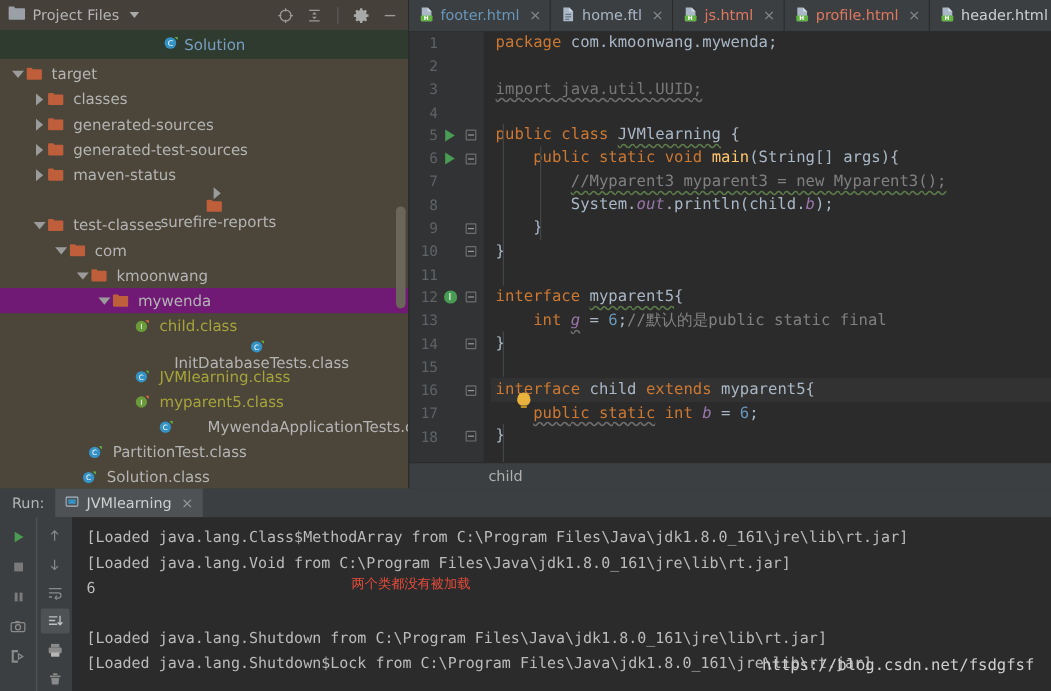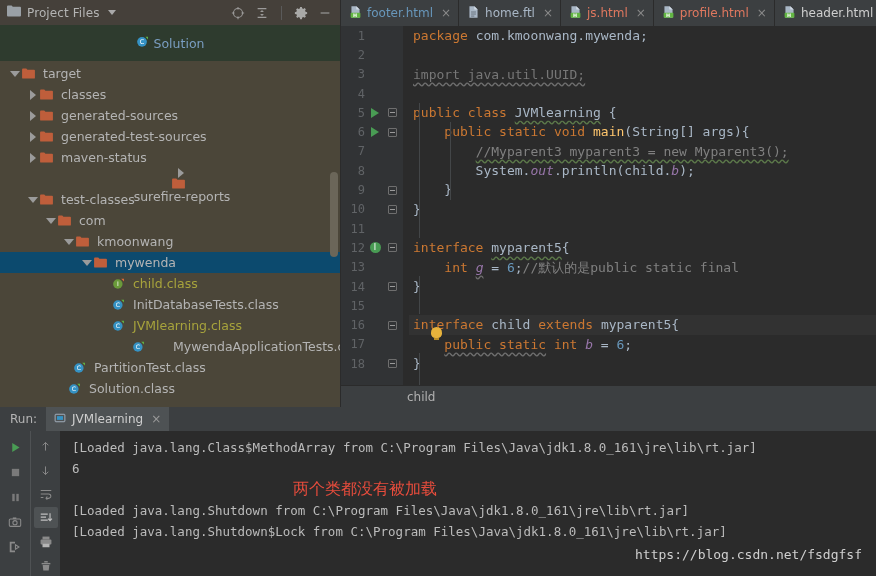--- a/index.html
+++ b/index.html
@@ -25,31 +25,31 @@
     padding:0 6px 0 7px; gap:6px; flex-shrink:0;
   }
   .proj-header .folder-ic { display:block; }
   .proj-title { color:#b4b4b4; font-size:12px; letter-spacing:.1px; }
   .caret-dn { width:0;height:0;border-left:4px solid transparent;border-right:4px solid transparent;border-top:5px solid #a9a9a9; margin-left:2px;}
   .hdr-spacer { flex:1; }
   .hdr-ic { width:18px;height:18px;display:flex;align-items:center;justify-content:center;opacity:.82; }
   .hdr-sep { width:1px;height:14px;background:#5a5a5a;margin:0 4px; }
 
   .solution-bar {
-    height:36px; background:#2e3b2e; display:flex; align-items:center;
+    height:24px; background:#2e3b2e; display:flex; align-items:center;
     justify-content:center; gap:5px; flex-shrink:0;
   }
   .solution-bar .sol-label { color:#7a9ec2; font-size:12.5px; }
 
   .tree { flex:1; overflow:hidden; position:relative; padding-top:2px; }
   .trow {
     height:21px; display:flex; align-items:center; white-space:nowrap;
     font-size:12.5px; color:#b9b9b9; padding-right:4px;
   }
-  .trow.sel { background:#0c4a6e; }
+  .trow.sel { background:#701a75; }
   .tri { width:0;height:0;flex-shrink:0; }
   .tri.open { border-left:5px solid transparent;border-right:5px solid transparent;border-top:6px solid #9b9b9b; }
   .tri.closed { border-top:5px solid transparent;border-bottom:5px solid transparent;border-left:6px solid #9b9b9b; }
   .tri-slot { width:14px; display:flex; align-items:center; justify-content:center; flex-shrink:0;}
   .ic-slot { width:19px; display:flex; align-items:center; justify-content:flex-start; flex-shrink:0; }
   .tlabel { padding-left:2px; }
   .tlabel.olive { color:#a7a33c; }
   .tlabel.grayish { color:#b4b4b4; }
 
   .tree-scroll {
@@ -137,21 +137,21 @@
   .run-gutter { width:30px; background:#3c3f41; display:flex; flex-direction:column; align-items:center; padding-top:5px; gap:3px; flex-shrink:0;}
   .run-gutter2 { width:30px; background:#3c3f41; display:flex; flex-direction:column; align-items:center; padding-top:5px; gap:3px; flex-shrink:0; border-left:1px solid #4f5254;}
   .rbtn { width:24px;height:22px;display:flex;align-items:center;justify-content:center; }
   .rbtn.active { background:#4e5254; border-radius:2px; }
   .console {
     flex:1; background:#2b2b2b; position:relative; overflow:hidden;
     font-family:"DejaVu Sans Mono","Liberation Mono",monospace;
     font-size:12.5px; color:#bbbbbb; padding:6px 0 0 12px;
   }
   .conline { height:21px; line-height:21px; white-space:pre; }
-  .ann-red { color:#e74c3c; font-family:"DejaVu Sans",sans-serif; font-size:16px; }
+  .ann-red { color:#e74c3c; font-family:"DejaVu Sans",sans-serif; font-size:11px; }
   .watermark {
     position:absolute; right:14px; bottom:14px; color:#cfcfcf;
     font-size:13px; font-family:"DejaVu Sans Mono","Liberation Mono",monospace;
   }
 </style>
 </head>
 <body>
 
 <div class="app">
   <div class="top">
@@ -318,41 +318,52 @@
             <span class="tri-slot"></span>
             <span class="ic-slot">
               <svg width="13" height="13" viewBox="0 0 16 16">
                 <circle cx="7.2" cy="8.6" r="5.8" fill="#6a9a3a"></circle>
                 <text x="7.2" y="11.5" font-size="7.5" fill="#ffffff" text-anchor="middle" font-family="DejaVu Sans">I</text>
                 <path d="M11.4 2.3h3.3v3.3z" fill="#e06c3b"></path>
               </svg>
             </span>
             <span class="tlabel olive">child.class</span>
           </div>
-          <div class="trow" style="padding-left: 98px;">
+          <div class="trow" style="padding-left: 98px; flex-direction: column;">
             <span class="tri-slot"></span>
             <span class="ic-slot">
               <svg width="13" height="13" viewBox="0 0 16 16">
                 <circle cx="7.2" cy="8.6" r="5.8" fill="#3592c4"></circle>
                 <text x="7.2" y="11.5" font-size="7.5" fill="#ffffff" text-anchor="middle" font-family="DejaVu Sans">C</text>
                 <path d="M11.4 2.3h3.3v3.3z" fill="#62b543"></path>
               </svg>
             </span>
             <span class="tlabel grayish">InitDatabaseTests.class</span>
           </div>
           <div class="trow" style="padding-left: 98px;">
             <span class="tri-slot"></span>
             <span class="ic-slot">
               <svg width="13" height="13" viewBox="0 0 16 16">
                 <circle cx="7.2" cy="8.6" r="5.8" fill="#3592c4"></circle>
                 <text x="7.2" y="11.5" font-size="7.5" fill="#ffffff" text-anchor="middle" font-family="DejaVu Sans">C</text>
                 <path d="M11.4 2.3h3.3v3.3z" fill="#62b543"></path>
               </svg>
             </span>
             <span class="tlabel olive">JVMlearning.class</span>
+          </div>
+          <div class="trow" style="padding-left: 98px;">
+            <span class="tri-slot"></span>
+            <span class="ic-slot">
+              <svg width="13" height="13" viewBox="0 0 16 16">
+                <circle cx="7.2" cy="8.6" r="5.8" fill="#6a9a3a"></circle>
+                <text x="7.2" y="11.5" font-size="7.5" fill="#ffffff" text-anchor="middle" font-family="DejaVu Sans">I</text>
+                <path d="M11.4 2.3h3.3v3.3z" fill="#e06c3b"></path>
+              </svg>
+            </span>
+            <span class="tlabel olive">myparent5.class</span>
           </div>
           <div class="trow" style="padding-left: 98px; gap: 20px;">
             <span class="tri-slot"></span>
             <span class="ic-slot">
               <svg width="13" height="13" viewBox="0 0 16 16">
                 <circle cx="7.2" cy="8.6" r="5.8" fill="#3592c4"></circle>
                 <text x="7.2" y="11.5" font-size="7.5" fill="#ffffff" text-anchor="middle" font-family="DejaVu Sans">C</text>
                 <path d="M11.4 2.3h3.3v3.3z" fill="#62b543"></path>
               </svg>
             </span>
@@ -666,20 +677,21 @@
           <svg width="14" height="14" viewBox="0 0 16 16">
               <rect x="3" y="4.5" width="10" height="1.6" fill="#8a8a8a"></rect>
               <rect x="6" y="2.4" width="4" height="1.6" fill="#8a8a8a"></rect>
               <path d="M4.2 6.8h7.6l-.7 6.2H4.9z" fill="#8a8a8a"></path>
             </svg>
         </span>
       </div>
 
       <div class="console" id="console">
         <div class="conline">[Loaded java.lang.Class$MethodArray from C:\Program Files\Java\jdk1.8.0_161\jre\lib\rt.jar]</div>
+          <div class="conline">[Loaded java.lang.Void from C:\Program Files\Java\jdk1.8.0_161\jre\lib\rt.jar]</div>
           <div class="conline">6</div>
           <div class="conline"></div>
           <div class="conline">[Loaded java.lang.Shutdown from C:\Program Files\Java\jdk1.8.0_161\jre\lib\rt.jar]</div>
           <div class="conline">[Loaded java.lang.Shutdown$Lock from C:\Program Files\Java\jdk1.8.0_161\jre\lib\rt.jar]</div>
           <div class="conline"></div>
           <div class="ann-red" style="position:absolute; left:233px; top:48px;">两个类都没有被加载</div>
         <div class="watermark">https://blog.csdn.net/fsdgfsf</div>
       </div>
     </div>
   </div>

